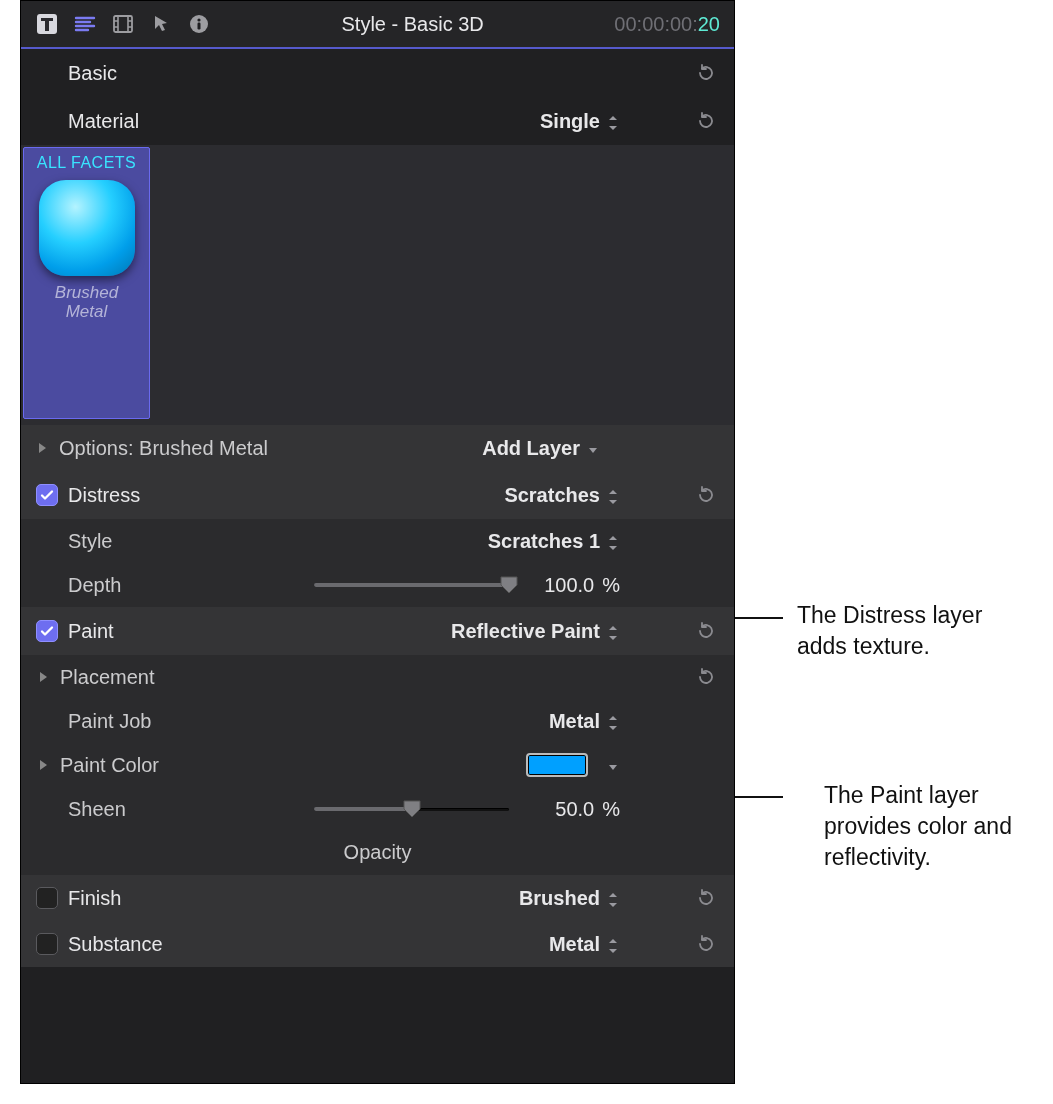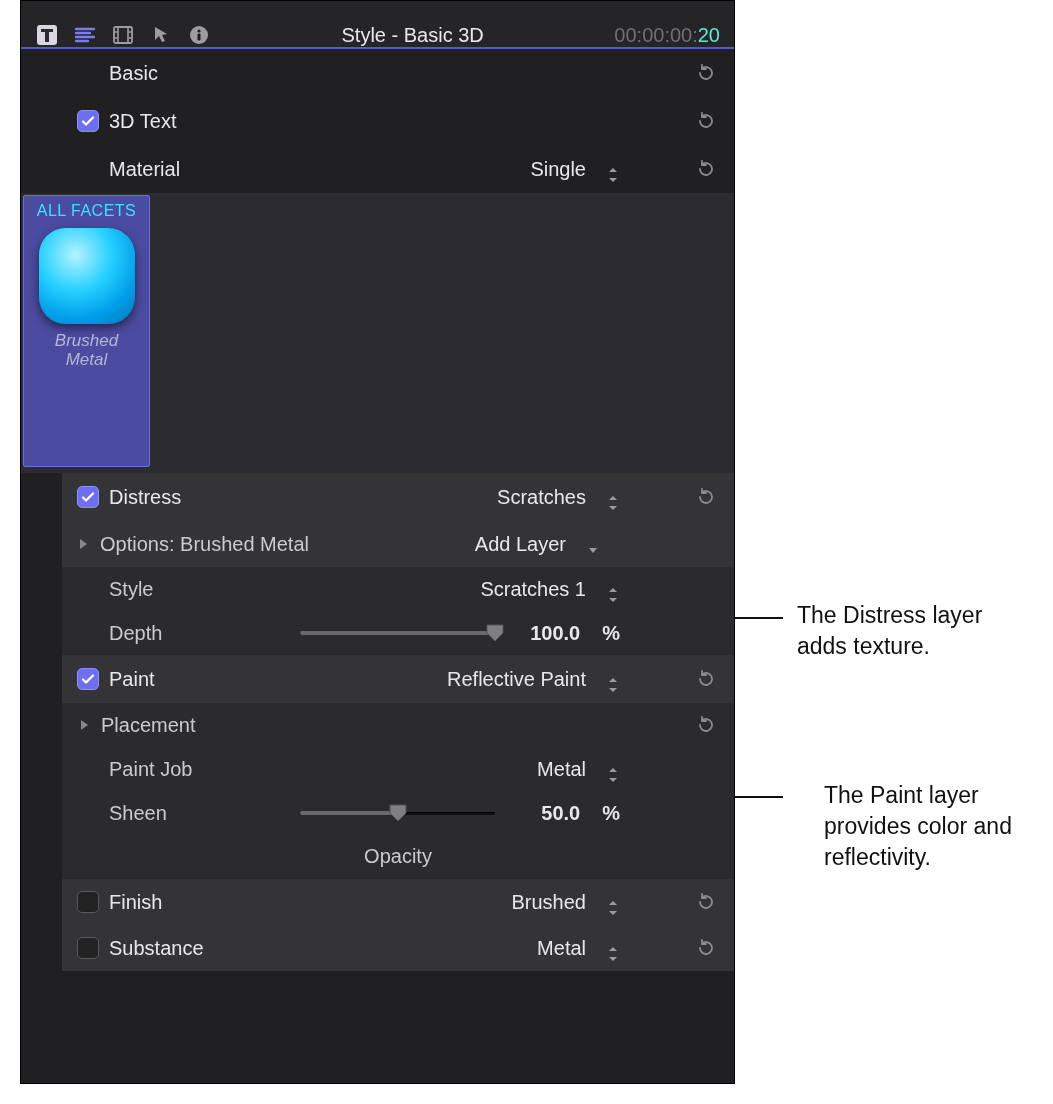--- a/index.html
+++ b/index.html
@@ -24,34 +24,34 @@
     font-family:-apple-system,BlinkMacSystemFont,"Helvetica Neue",Arial,sans-serif;
     -webkit-font-smoothing:antialiased;
   }
   .stage { position:relative; width:1053px; height:1104px; background:#fff; }
   .panel {
     position:absolute; left:20px; top:0; width:715px; height:1084px;
     background:var(--bg-dark); border:1px solid #000; font-size:20px; color:var(--txt);
   }
   
   .toolbar {
-    display:flex; align-items:flex-end; height:48px; gap:32px;
+    display:flex; align-items:center; height:48px; gap:32px;
     padding:0 14px; background:var(--bg-row); border-bottom:2px solid var(--accent-deep);
   }
   .tbicons { display:flex; gap:14px; align-items:center; }
   .ticon { width:24px; height:24px; display:flex; align-items:center; justify-content:center; color:var(--tc-gray); }
   .ticon.active { color:#7b7bf2; }
   .ticon svg {width:22px; height:22px;}
   .ttitle { flex:1; text-align:center; color:var(--txt-strong); font-size:20px;}
   .tc { font-variant-numeric:tabular-nums; font-size:20px; color:#6f6f75; }
   .tc .f { color:#5eead4;}
   
   .row {
     display:flex; align-items:center; height:48px;
-    padding:0 14px 0 14px; gap:10px; position:relative;margin-left:41px;
+    padding:0 14px 0 14px; gap:10px; position:relative;
   }
   .row.head { background:var(--bg-head); }
   .row.sub { background:var(--bg-row-alt); }
   .row.solo { background:var(--bg-dark); }
   .ck {
     width:22px; height:22px; border:1px solid #5a5a5e; border-radius:5px; background:#222;
     display:flex; align-items:center; justify-content:center; flex-shrink:0;
     margin-left:1px;
   }
   .ck.on { background:var(--accent); border-color:#8f8fff; }
@@ -60,25 +60,25 @@
   .spacer-ck { width:22px; flex-shrink:0; margin-left:1px;}
   .disclose {
     width:14px; display:flex; align-items:center; justify-content:center;
     color:#888; flex-shrink:0;
   }
   .disclose svg {width:12px;height:12px;}
   .lbl { color:var(--txt-strong); font-size:20px; }
   .lbl.dim {color:var(--txt);}
   .mid { flex:1;}
   .val {
-    display:flex; align-items:center; gap:18px; color:var(--txt-strong);
-    font-size:20px; min-width:100px; justify-content:flex-end;font-weight:bold;
+    display:flex; align-items:center; gap:4px; color:var(--txt-strong);
+    font-size:20px; min-width:100px; justify-content:flex-end;
   }
   .dd {
-    display:inline-flex; align-items:flex-end; gap:20px; color:var(--txt-strong);
+    display:inline-flex; align-items:center; gap:6px; color:var(--txt-strong);font-weight:bold;
   }
   .dd .caret, .caret-down { width:14px; height:16px; color:#9a9aa0; }
   .dd .caret svg, .caret-down svg {width:14px;height:16px;}
   .unit { margin-left:4px; }
   .rst {
     width:28px; height:28px; margin-left:auto; margin-right:0;
     display:flex; align-items:center; justify-content:center; color:#8b8b90;
   }
   .rst svg {width:20px;height:20px;}
   .rend { width:110px; display:flex; justify-content:flex-end; align-items:center;}
@@ -216,36 +216,20 @@
       <span class="mid"></span>
       <span class="rend rst-wrap">
           <span class="rst">
             <svg>
               <use href="#sv-reset"></use>
             </svg>
           </span>
         </span>
     </div>
 
-    <div class="row solo">
-      <span class="ck on">
-          <svg>
-            <use href="#sv-check"></use>
-          </svg>
-        </span>
-      <span class="lbl">3D Text</span>
-      <span class="mid"></span>
-      <span class="rend rst-wrap">
-          <span class="rst">
-            <svg>
-              <use href="#sv-reset"></use>
-            </svg>
-          </span>
-        </span>
-    </div>
 
 
     <div class="row solo">
       <span class="spacer-ck"></span>
       <span class="lbl">Material</span>
       <span class="mid"></span>
       <span class="dd">
         <span>Single</span>
         <span class="caret"><svg>
               <use href="#sv-updown"></use>
@@ -262,20 +246,36 @@
 
     <div class="well">
       <div class="swatch">
         <div class="t">ALL FACETS</div>
         <div class="ball"></div>
         <div class="nm">Brushed</div>
         <div class="nm">Metal</div>
       </div>
     </div>
 
+    <div class="row head" style="height:46px;">
+      <span class="disclose">
+          <svg>
+            <use href="#sv-tri-r"></use>
+          </svg>
+        </span>
+      <span class="lbl dim">Options: Brushed Metal</span>
+      <span class="mid"></span>
+      <span class="dd" style="margin-right:120px;">
+        <span>Add Layer</span>
+        <span class="caret-down"><svg>
+              <use href="#sv-caret-d"></use>
+            </svg></span>
+      </span>
+    </div>
+
     <div class="row head">
       <span class="ck on">
           <svg>
             <use href="#sv-check"></use>
           </svg>
         </span>
       <span class="lbl">Distress</span>
       <span class="mid"></span>
       <span class="dd">
         <span>Scratches</span>
@@ -285,36 +285,20 @@
       </span>
       <span class="rend rst-wrap">
           <span class="rst">
             <svg>
               <use href="#sv-reset"></use>
             </svg>
           </span>
         </span>
     </div>
 
-    <div class="row head" style="height:46px;">
-      <span class="disclose">
-          <svg>
-            <use href="#sv-tri-r"></use>
-          </svg>
-        </span>
-      <span class="lbl dim">Options: Brushed Metal</span>
-      <span class="mid"></span>
-      <span class="dd" style="margin-right:120px;">
-        <span>Add Layer</span>
-        <span class="caret-down"><svg>
-              <use href="#sv-caret-d"></use>
-            </svg></span>
-      </span>
-    </div>
-
     <div class="row sub" style="height:44px;">
       <span class="spacer-ck"></span>
       <span class="lbl dim">Style</span>
       <span class="mid"></span>
       <span class="dd">
         <span>Scratches 1</span>
         <span class="caret"><svg>
               <use href="#sv-updown"></use>
             </svg></span>
       </span>
@@ -385,20 +369,34 @@
       <span class="mid"></span>
       <span class="dd">
         <span>Metal</span>
         <span class="caret"><svg>
               <use href="#sv-updown"></use>
             </svg></span>
       </span>
       <span class="rend rst-wrap"></span>
     </div>
 
+    <div class="row sub" style="height:44px;">
+      <span class="disclose" style="margin-left:1px;">
+          <svg>
+            <use href="#sv-tri-r"></use>
+          </svg>
+        </span>
+      <span class="lbl dim">Paint Color</span>
+      <span class="mid"></span>
+      <span class="color-well" style="background:#00A0FF;"></span>
+      <span class="caret-down" style="margin-left:8px;"><svg>
+            <use href="#sv-caret-d"></use>
+          </svg></span>
+      <span class="rend rst-wrap"></span>
+    </div>
 
     <div class="row sub" style="height:44px;">
       <span class="spacer-ck"></span>
       <span class="lbl dim">Sheen</span>
       <span class="mid"></span>
       <span class="slider">
         <span class="track"></span>
         <span class="fill" style="width:50%;"></span>
         <span class="thumb" style="left:50%;"><svg>
               <use href="#sv-thumb"></use>

